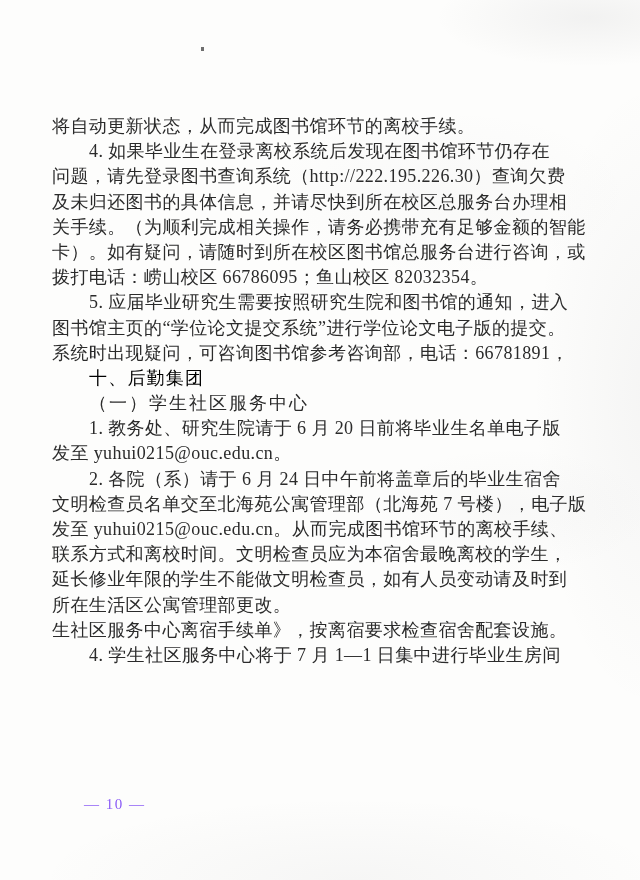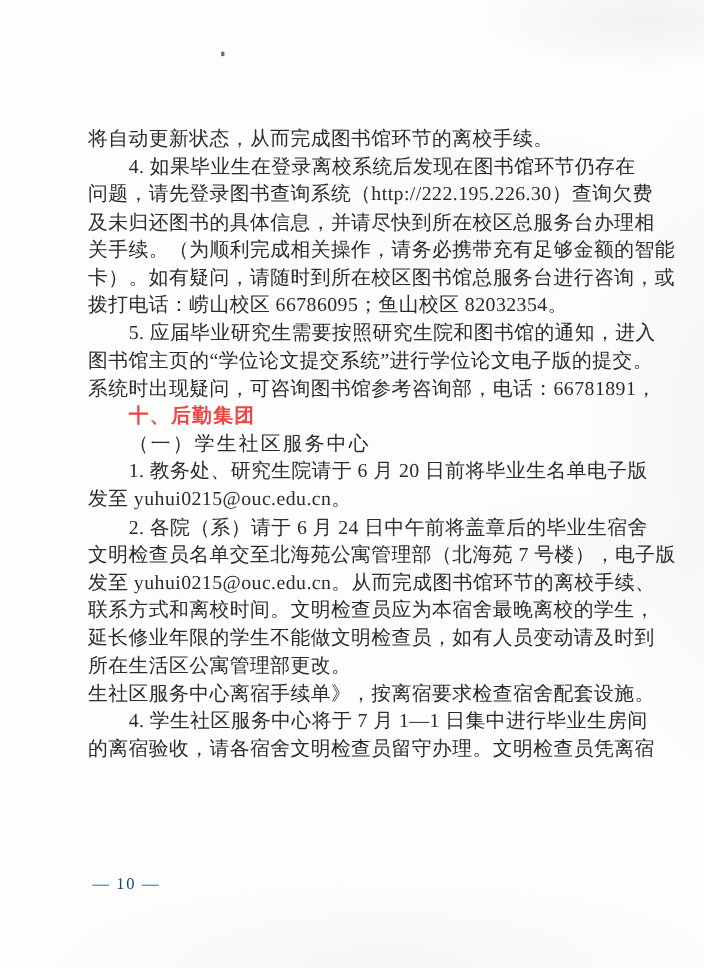--- a/index.html
+++ b/index.html
@@ -28,48 +28,48 @@
     position: absolute;
     left: 201px;
     top: 47px;
     width: 3px;
     height: 4px;
     background: #4a4a4a;
     opacity: 0.8;
   }
   .content {
     position: absolute;
-    left: 80px;
+    left: 52px;
     top: 114px;
     width: 516px;
   }
   .line {
     height: 25.2px;
     line-height: 25.2px;
     font-size: 18px;
     letter-spacing: 0.4px;
     white-space: nowrap;
   }
   .line.indent { padding-left: 37px; }
   .line.heading {
     font-family: "Liberation Sans", "DejaVu Sans", sans-serif;
-    font-weight: bold;
+    font-weight: normal;
     letter-spacing: 1.2px;
-    color: #ef4444;
+    color: #000000;
   }
   .line.kai {
     letter-spacing: 2px;
   }
   .pagenum {
     position: absolute;
     left: 84px;
     top: 796px;
     font-size: 15px;
     letter-spacing: 1.5px;
-    color: #0c4a6e;
+    color: #8b5cf6;
   }
 </style>
 </head>
 <body>
 
 <div class="page">
   <div class="scan-tone"></div>
   <div class="speck"></div>
 
   <div class="content">
@@ -114,17 +114,16 @@
 
       <div class="line">延长修业年限的学生不能做文明检查员，如有人员变动请及时到</div>
 
       <div class="line">所在生活区公寓管理部更改。</div>
 
 
       <div class="line">生社区服务中心离宿手续单》，按离宿要求检查宿舍配套设施。</div>
 
       <div class="line indent">4. 学生社区服务中心将于 7 月 1—1 日集中进行毕业生房间</div>
 
-      <div class="line">的离宿验收，请各宿舍文明检查员留守办理。文明检查员凭离宿</div>
     </div>
 
   <div class="pagenum">— 10 —</div>
 </div>
 
 </body></html>

